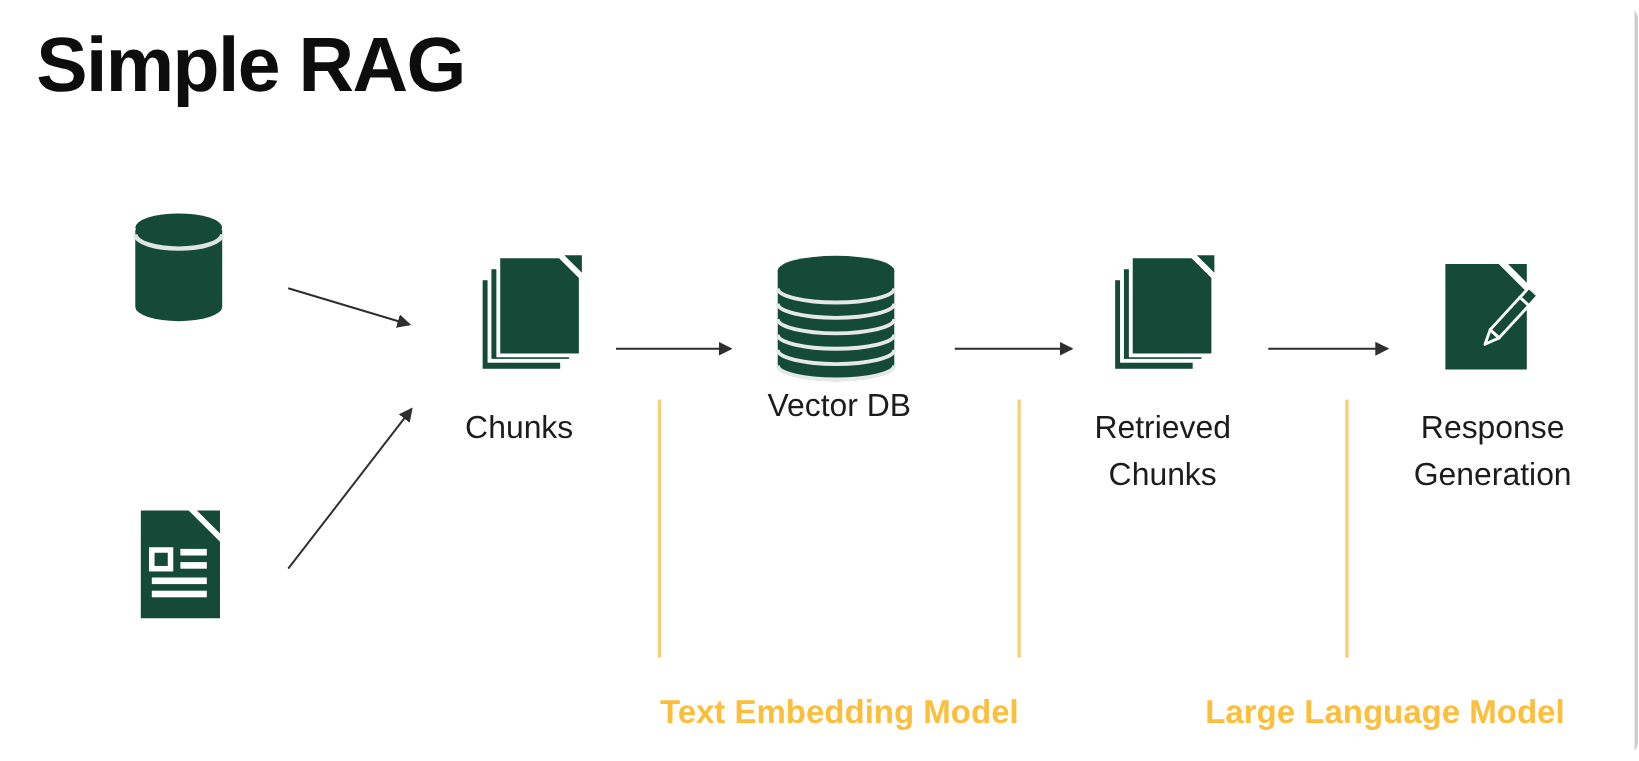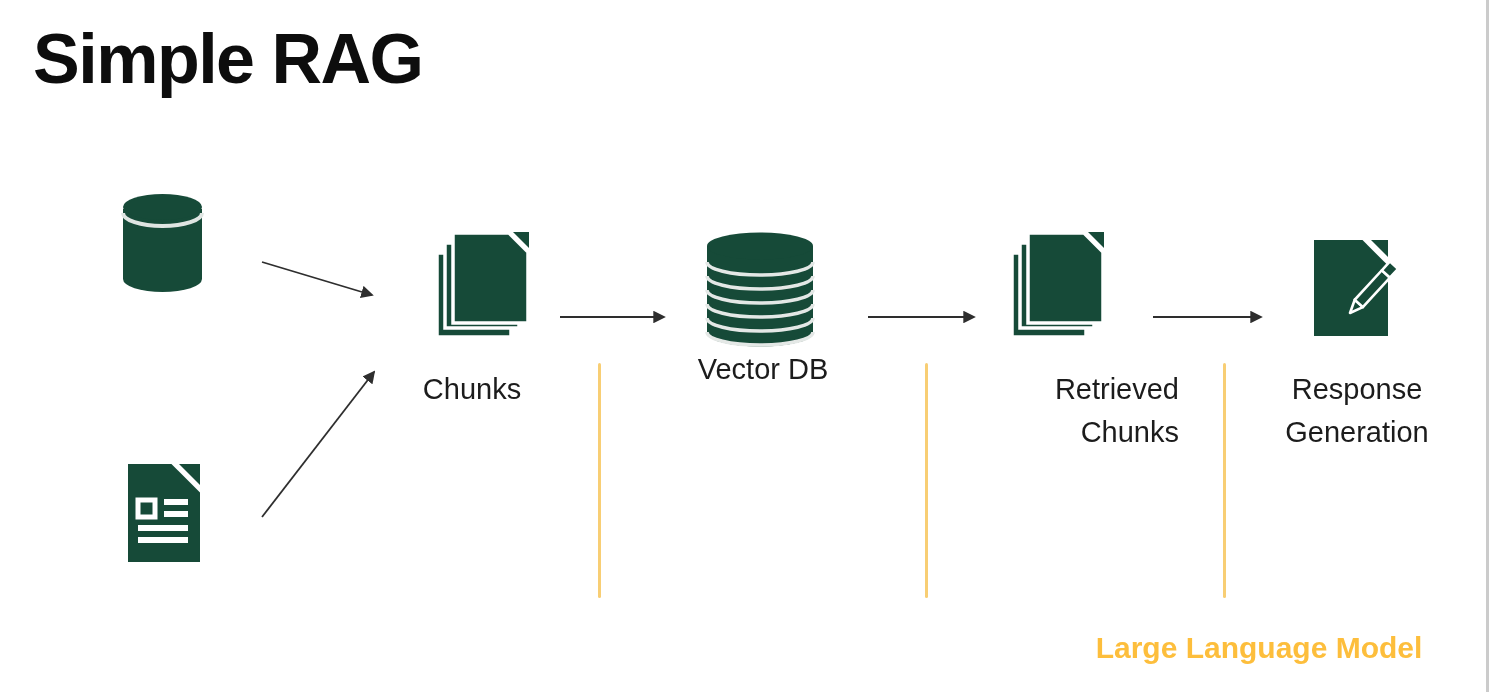--- a/index.html
+++ b/index.html
@@ -3,20 +3,21 @@
 <meta charset="utf-8">
 <style>
   html,body{margin:0;padding:0;background:#ffffff;}
   .canvas{
     position:relative;
     width:1490px;height:692px;
     background:#ffffff;
     overflow:hidden;
     font-family:"Liberation Sans", sans-serif;
     color:#1c1c1c;
+    border-radius:22px;
   }
   .title{
     position:absolute;left:33px;top:22px;margin:0;
     font-size:70px;line-height:74px;font-weight:700;
     letter-spacing:-1.5px;color:#0d0d0d;
   }
   .icon{position:absolute;}
   .nlabel{
     position:absolute;
     font-size:29px;line-height:43px;
@@ -100,21 +101,21 @@
   <div class="nlabel two" style="left:613px;top:348px;width:300px;">
     <span>Vector DB</span>
   </div>
 
   <svg class="icon" style="left:1008px;top:226px;" width="100" height="126" viewBox="0 0 100 126">
     <rect x="4" y="27" width="74" height="84" fill="#164A38" stroke="#ffffff" stroke-width="3.5"></rect>
     <rect x="12" y="17" width="74" height="85" fill="#164A38" stroke="#ffffff" stroke-width="3.5"></rect>
     <path d="M20,7 H76 L95,26 V97 H20 Z" fill="#164A38" stroke="#ffffff" stroke-width="3.5" stroke-linejoin="miter"></path>
     <path d="M80,6 L96,22 V6 Z" fill="#164A38"></path>
   </svg>
-  <div class="nlabel two" style="left:879px;top:368px;width:300px;text-align:right;">
+  <div class="nlabel two" style="left:907px;top:368px;width:300px;">
     <span>Retrieved</span>
     <span>Chunks</span>
   </div>
 
   <svg class="icon" style="left:1310px;top:236px;" width="96" height="104" viewBox="0 0 96 104">
     <path d="M4,4 H56 L78,26 V100 H4 Z" fill="#164A38"></path>
     <line x1="52" y1="0" x2="82" y2="30" stroke="#ffffff" stroke-width="5"></line>
     <path d="M61,4 L78,21 V4 Z" fill="#164A38"></path>
     <g transform="translate(40,77) rotate(-47.4)" stroke="#ffffff" stroke-width="2.6" fill="#164A38" stroke-linejoin="round">
       <polygon points="0,0 13,-5.5 13,5.5"></polygon>
@@ -124,17 +125,18 @@
   </svg>
   <div class="nlabel two" style="left:1207px;top:368px;width:300px;">
     <span>Response</span>
     <span>Generation</span>
   </div>
 
   <div class="divider" style="left:598px;"></div>
   <div class="divider" style="left:925px;"></div>
   <div class="divider" style="left:1223px;"></div>
 
+  <div class="annot" style="left:563px;">Text Embedding Model</div>
   <div class="annot" style="left:1059px;">Large Language Model</div>
 
   <div class="edge"></div>
 
 </div>
 
 </body></html>

